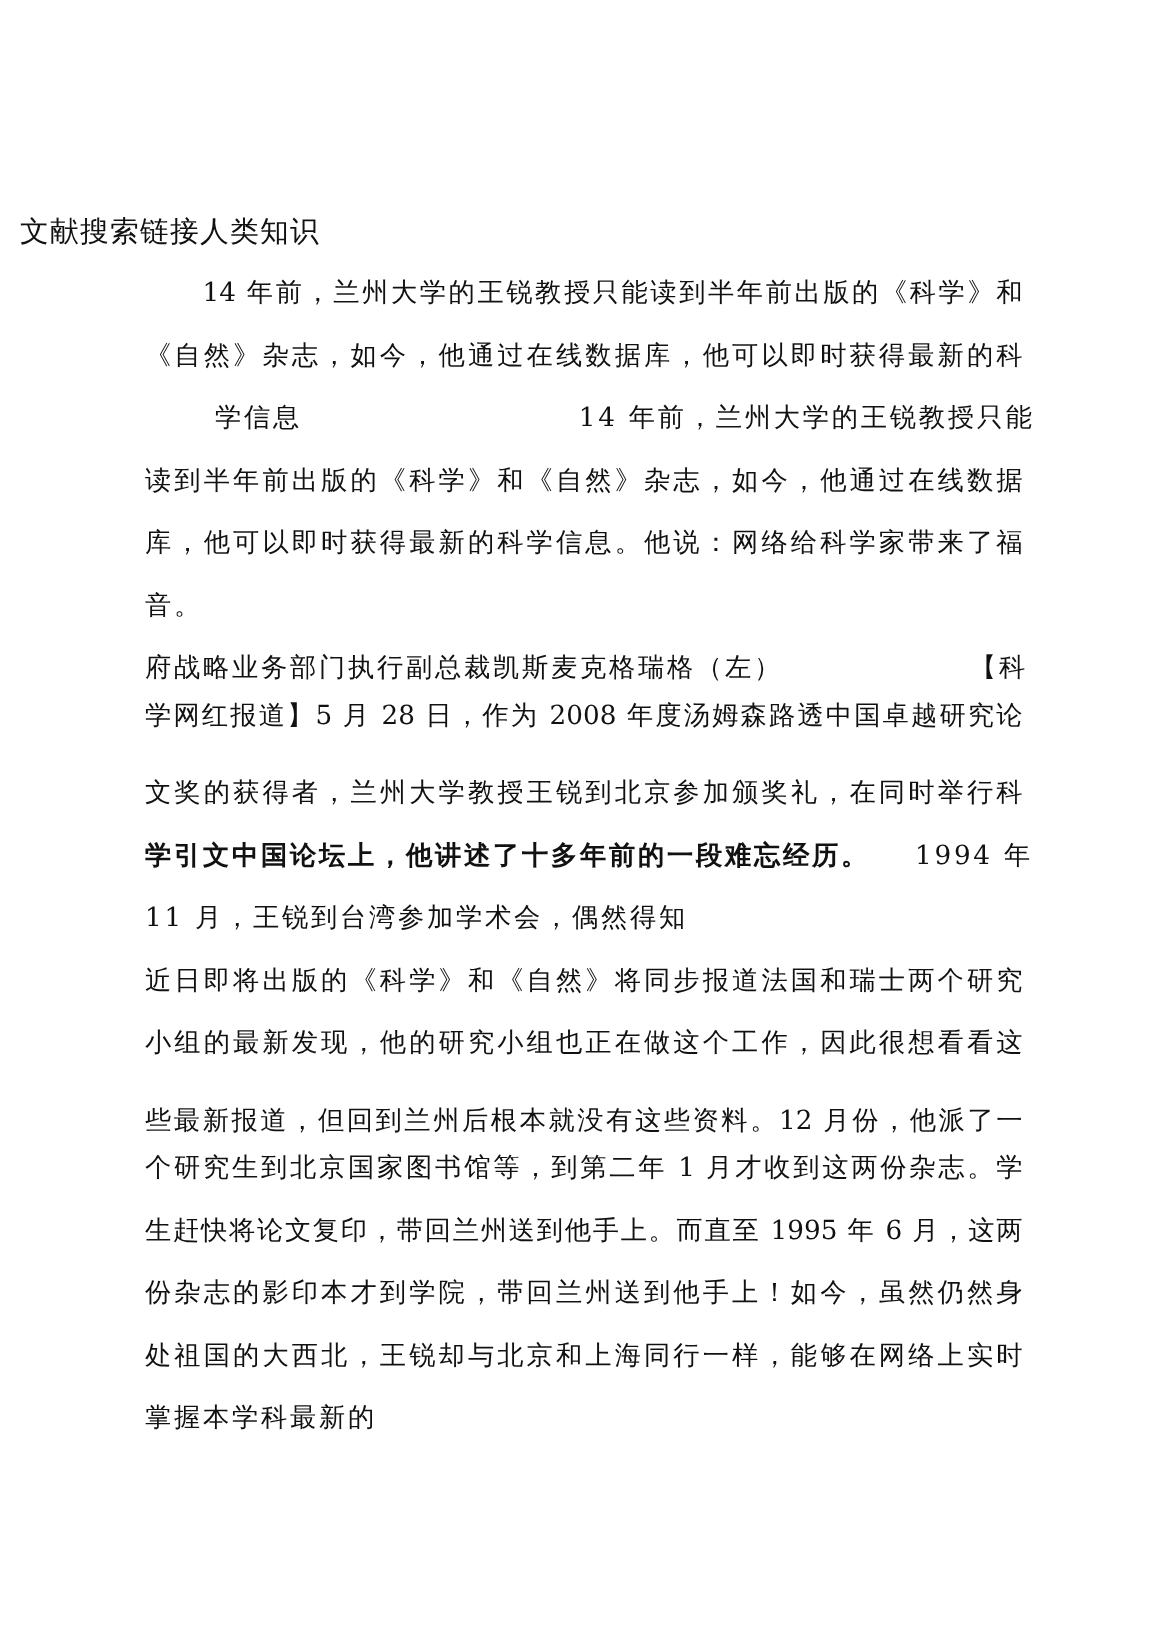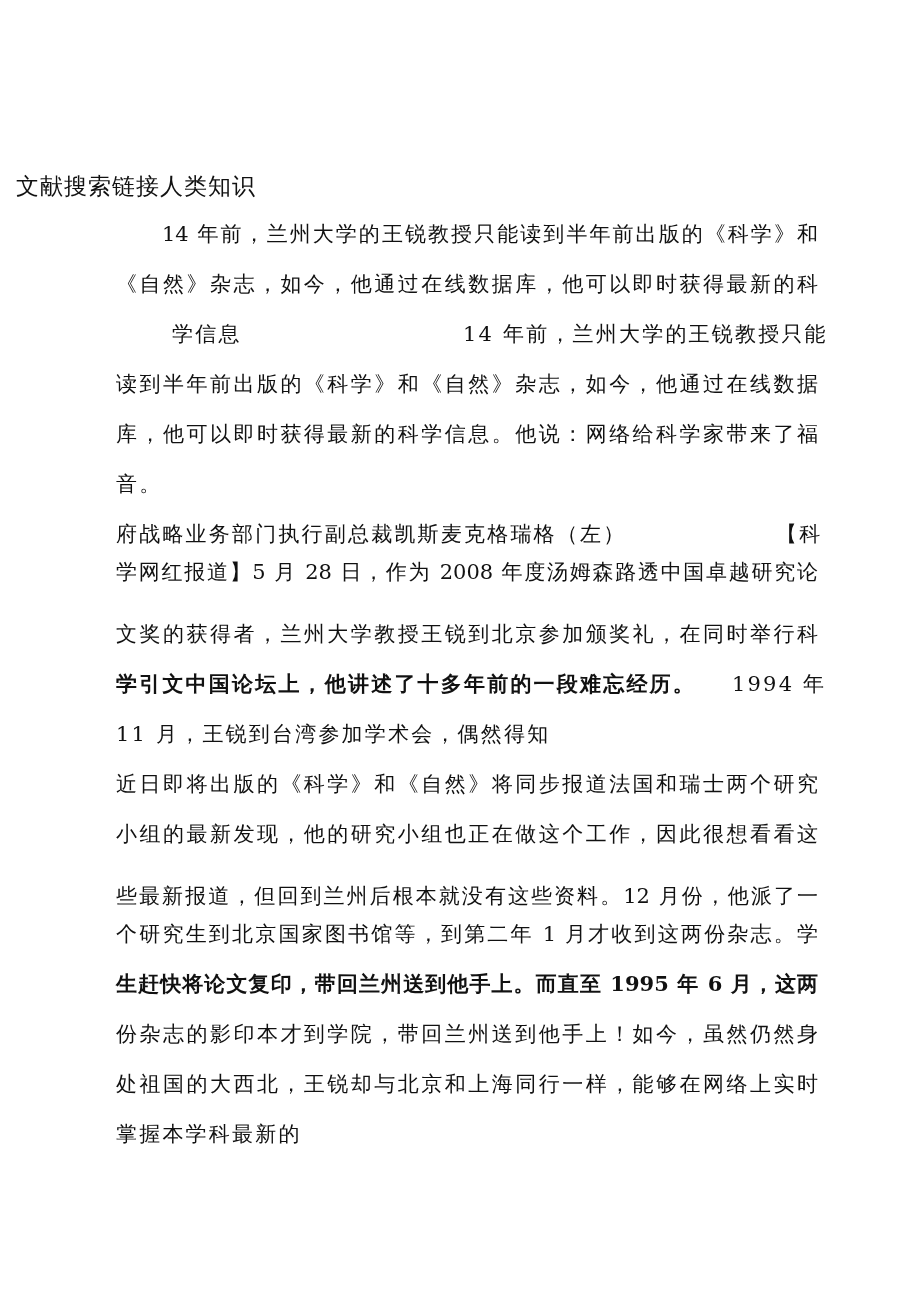--- a/index.html
+++ b/index.html
@@ -82,18 +82,18 @@
 
   <div class="seg" style="top:668px; left:116px;font-weight:bold;">学引文中国论坛上，他讲述了十多年前的一段难忘经历。</div>
   <div class="seg" style="top:668px; left:732px;">1994 年</div>
 
   <div class="seg" style="top:718px; left:116px;">11 月，王锐到台湾参加学术会，偶然得知</div>
 
   <div class="line justify" style="top:768px;">近日即将出版的《科学》和《自然》将同步报道法国和瑞士两个研究</div>
   <div class="line justify" style="top:818px;">小组的最新发现，他的研究小组也正在做这个工作，因此很想看看这</div>
   <div class="line justify" style="top:868px;margin-top:12px;">些最新报道，但回到兰州后根本就没有这些资料。12 月份，他派了一</div>
   <div class="line justify" style="top:918px;">个研究生到北京国家图书馆等，到第二年 1 月才收到这两份杂志。学</div>
-  <div class="line justify" style="top:968px;font-weight:bold;">生赶快将论文复印，带回兰州送到他手上。而直至 1995 年 6 月，这两</div>
+  <div class="line justify" style="top:968px;">生赶快将论文复印，带回兰州送到他手上。而直至 1995 年 6 月，这两</div>
   <div class="line justify" style="top:1018px;">份杂志的影印本才到学院，带回兰州送到他手上！如今，虽然仍然身</div>
   <div class="line justify" style="top:1068px;">处祖国的大西北，王锐却与北京和上海同行一样，能够在网络上实时</div>
   <div class="seg" style="top:1118px; left:116px;">掌握本学科最新的</div>
 
 </div>
 
 </body></html>

